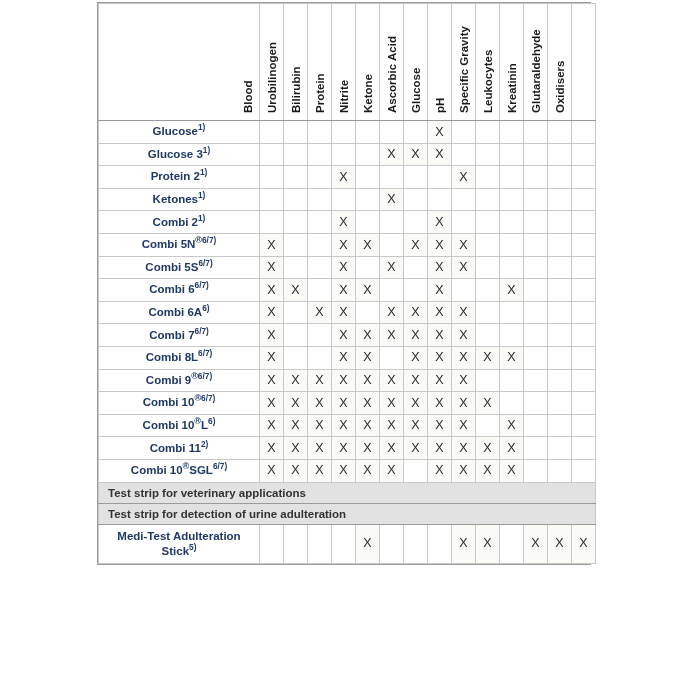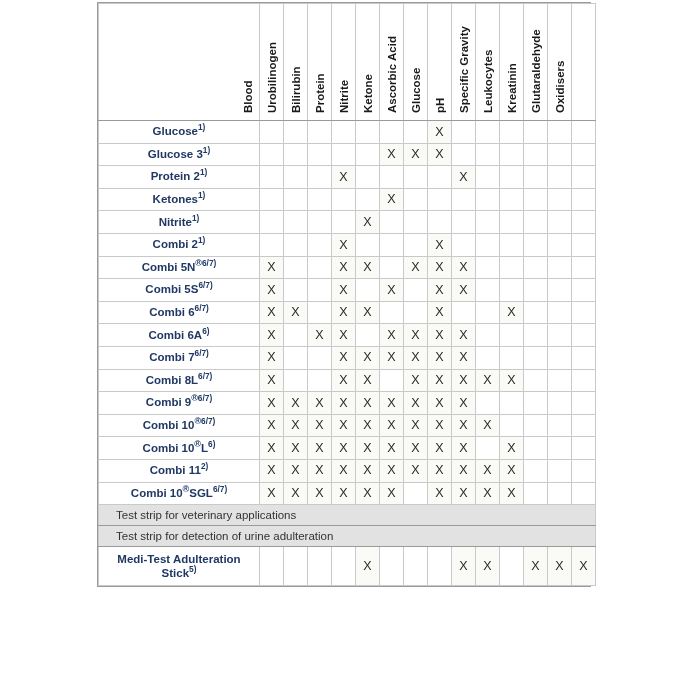--- a/index.html
+++ b/index.html
@@ -106,24 +106,24 @@
   td.mark.on {
     background: #fafaf7;
   }
   
   tr.section-row td {
     height: 20px;
     background: #e2e2e2;
     border-top: 1px solid #9a9a9a;
     border-bottom: 1px solid #9a9a9a;
     font-size: 11.5px;
-    font-weight: normal;
+    font-weight: bold;
     color: #333333;
     text-align: left;
-    padding: 0 4px 0 17px;
+    padding: 0 4px 0 9px;
     white-space: nowrap;
   }
   tr.tall td { height: 38px; }
   td.rowlabel.two-line { white-space: normal; line-height: 1.25; }
   tr.data-row.first-after-head td { border-top: none; }
 </style>
 </head>
 <body>
 
 <div id="page">
@@ -239,37 +239,20 @@
             <td class="mark"></td>
             <td class="mark"></td>
             <td class="mark"></td>
             <td class="mark"></td>
             <td class="mark"></td>
             <td class="mark"></td>
             <td class="mark"></td>
             <td class="mark"></td>
           </tr>
           <tr class="data-row">
-            <td class="rowlabel"><span>Nitrite</span><span class="sup">1)</span></td>
-            <td class="mark"></td>
-            <td class="mark"></td>
-            <td class="mark"></td>
-            <td class="mark"></td>
-            <td class="mark on">X</td>
-            <td class="mark"></td>
-            <td class="mark"></td>
-            <td class="mark"></td>
-            <td class="mark"></td>
-            <td class="mark"></td>
-            <td class="mark"></td>
-            <td class="mark"></td>
-            <td class="mark"></td>
-            <td class="mark"></td>
-          </tr>
-          <tr class="data-row">
             <td class="rowlabel"><span>Combi 2</span><span class="sup">1)</span></td>
             <td class="mark"></td>
             <td class="mark"></td>
             <td class="mark"></td>
             <td class="mark on">X</td>
             <td class="mark"></td>
             <td class="mark"></td>
             <td class="mark"></td>
             <td class="mark on">X</td>
             <td class="mark"></td>

